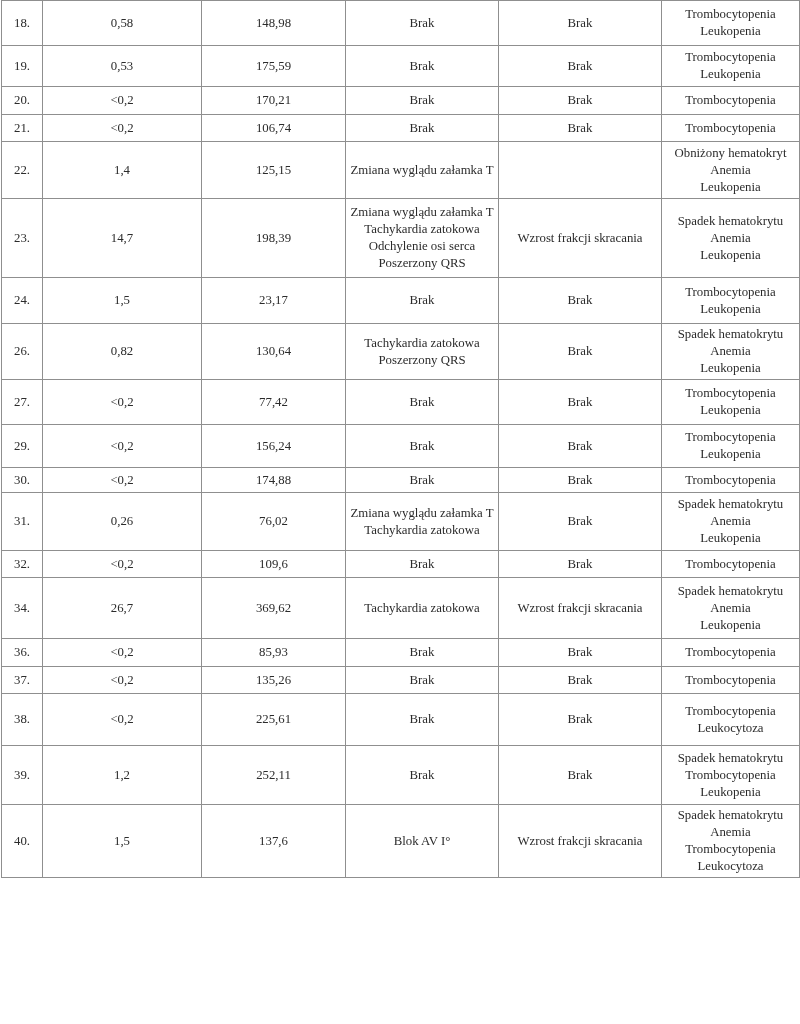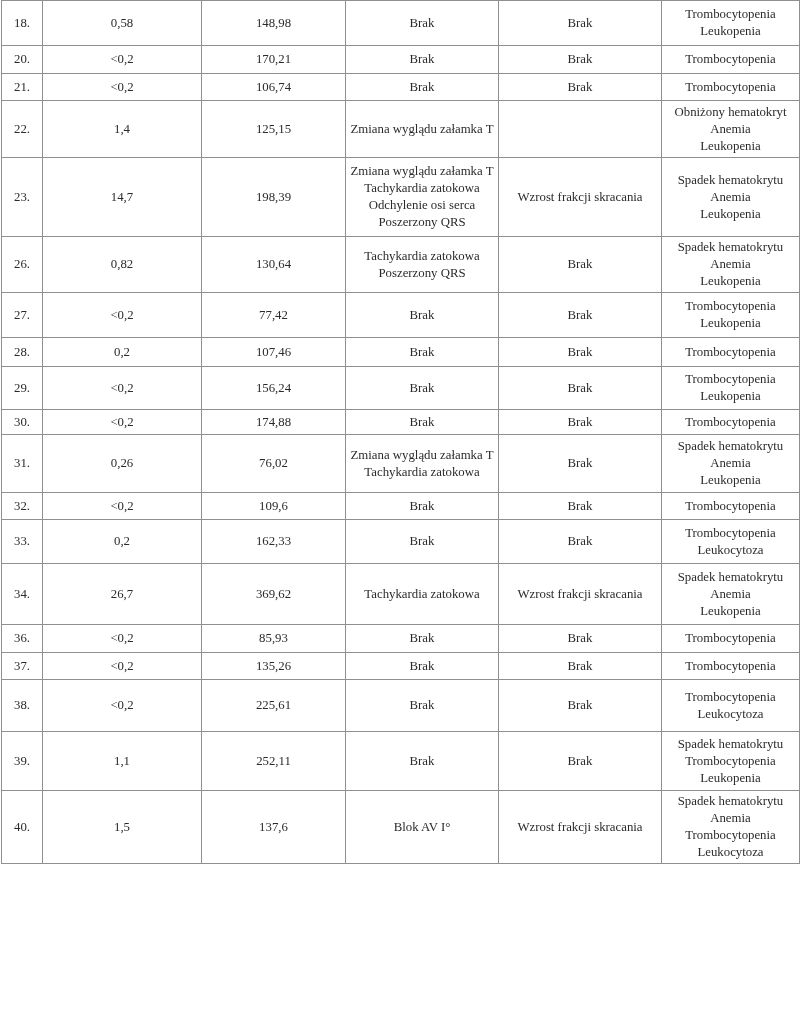--- a/index.html
+++ b/index.html
@@ -51,20 +51,29 @@
     <tbody>
         <tr style="height: 45px;">
           <td>18.</td>
           <td>0,58</td>
           <td>148,98</td>
           <td>Brak</td>
           <td>Brak</td>
           <td>Trombocytopenia
 Leukopenia</td>
         </tr>
+        <tr style="height: 41px;">
+          <td>19.</td>
+          <td>0,53</td>
+          <td>175,59</td>
+          <td>Brak</td>
+          <td>Brak</td>
+          <td>Trombocytopenia
+Leukopenia</td>
+        </tr>
         <tr style="height: 28px;">
           <td>20.</td>
           <td>&lt;0,2</td>
           <td>170,21</td>
           <td>Brak</td>
           <td>Brak</td>
           <td>Trombocytopenia</td>
         </tr>
         <tr style="height: 27px;">
           <td>21.</td>
@@ -90,48 +99,49 @@
           <td>198,39</td>
           <td>Zmiana wyglądu załamka T
 Tachykardia zatokowa
 Odchylenie osi serca
 Poszerzony QRS</td>
           <td>Wzrost frakcji skracania</td>
           <td>Spadek hematokrytu
 Anemia
 Leukopenia</td>
         </tr>
+        <tr style="height: 46px;">
+          <td>24.</td>
+          <td>1,5</td>
+          <td>23,17</td>
+          <td>Brak</td>
+          <td>Brak</td>
+          <td>Trombocytopenia
+Leukopenia</td>
+        </tr>
         <tr style="height: 53px;">
           <td>26.</td>
           <td>0,82</td>
           <td>130,64</td>
           <td>Tachykardia zatokowa
 Poszerzony QRS</td>
           <td>Brak</td>
           <td>Spadek hematokrytu
 Anemia
 Leukopenia</td>
         </tr>
         <tr style="height: 45px;">
           <td>27.</td>
           <td>&lt;0,2</td>
           <td>77,42</td>
           <td>Brak</td>
           <td>Brak</td>
           <td>Trombocytopenia
 Leukopenia</td>
         </tr>
-        <tr style="height: 29px;">
-          <td>28.</td>
-          <td>0,2</td>
-          <td>107,46</td>
-          <td>Brak</td>
-          <td>Brak</td>
-          <td>Trombocytopenia</td>
-        </tr>
         <tr style="height: 43px;">
           <td>29.</td>
           <td>&lt;0,2</td>
           <td>156,24</td>
           <td>Brak</td>
           <td>Brak</td>
           <td>Trombocytopenia
 Leukopenia</td>
         </tr>
         <tr style="height: 25px;">
@@ -154,29 +164,20 @@
 Leukopenia</td>
         </tr>
         <tr style="height: 27px;">
           <td>32.</td>
           <td>&lt;0,2</td>
           <td>109,6</td>
           <td>Brak</td>
           <td>Brak</td>
           <td>Trombocytopenia</td>
         </tr>
-        <tr style="height: 44px;">
-          <td>33.</td>
-          <td>0,2</td>
-          <td>162,33</td>
-          <td>Brak</td>
-          <td>Brak</td>
-          <td>Trombocytopenia
-Leukocytoza</td>
-        </tr>
         <tr style="height: 61px;">
           <td>34.</td>
           <td>26,7</td>
           <td>369,62</td>
           <td>Tachykardia zatokowa</td>
           <td>Wzrost frakcji skracania</td>
           <td>Spadek hematokrytu
 Anemia
 Leukopenia</td>
         </tr>
@@ -200,21 +201,21 @@
           <td>38.</td>
           <td>&lt;0,2</td>
           <td>225,61</td>
           <td>Brak</td>
           <td>Brak</td>
           <td>Trombocytopenia
 Leukocytoza</td>
         </tr>
         <tr style="height: 59px;">
           <td>39.</td>
-          <td>1,1</td>
+          <td>1,2</td>
           <td>252,11</td>
           <td>Brak</td>
           <td>Brak</td>
           <td>Spadek hematokrytu
 Trombocytopenia
 Leukopenia</td>
         </tr>
         <tr style="height: 70px;">
           <td>40.</td>
           <td>1,5</td>

